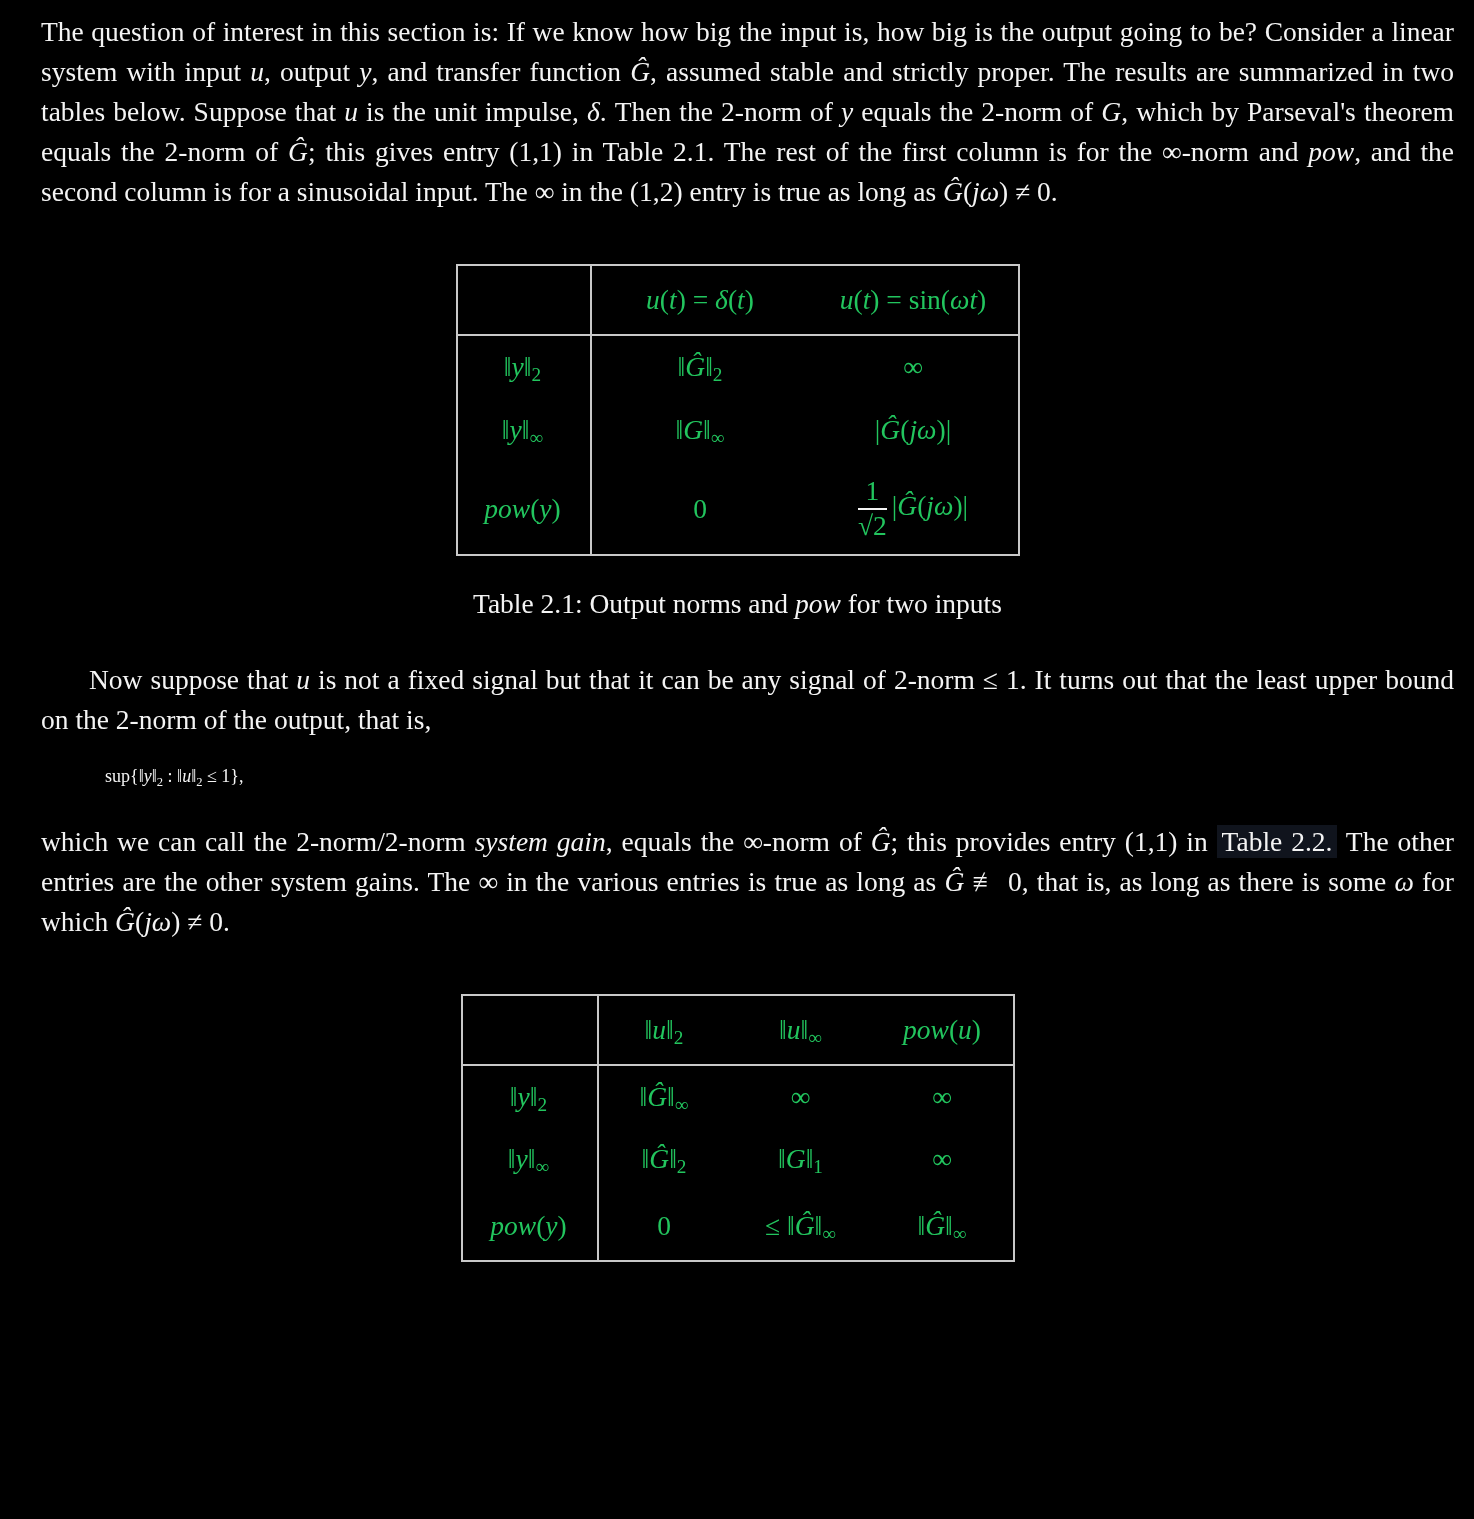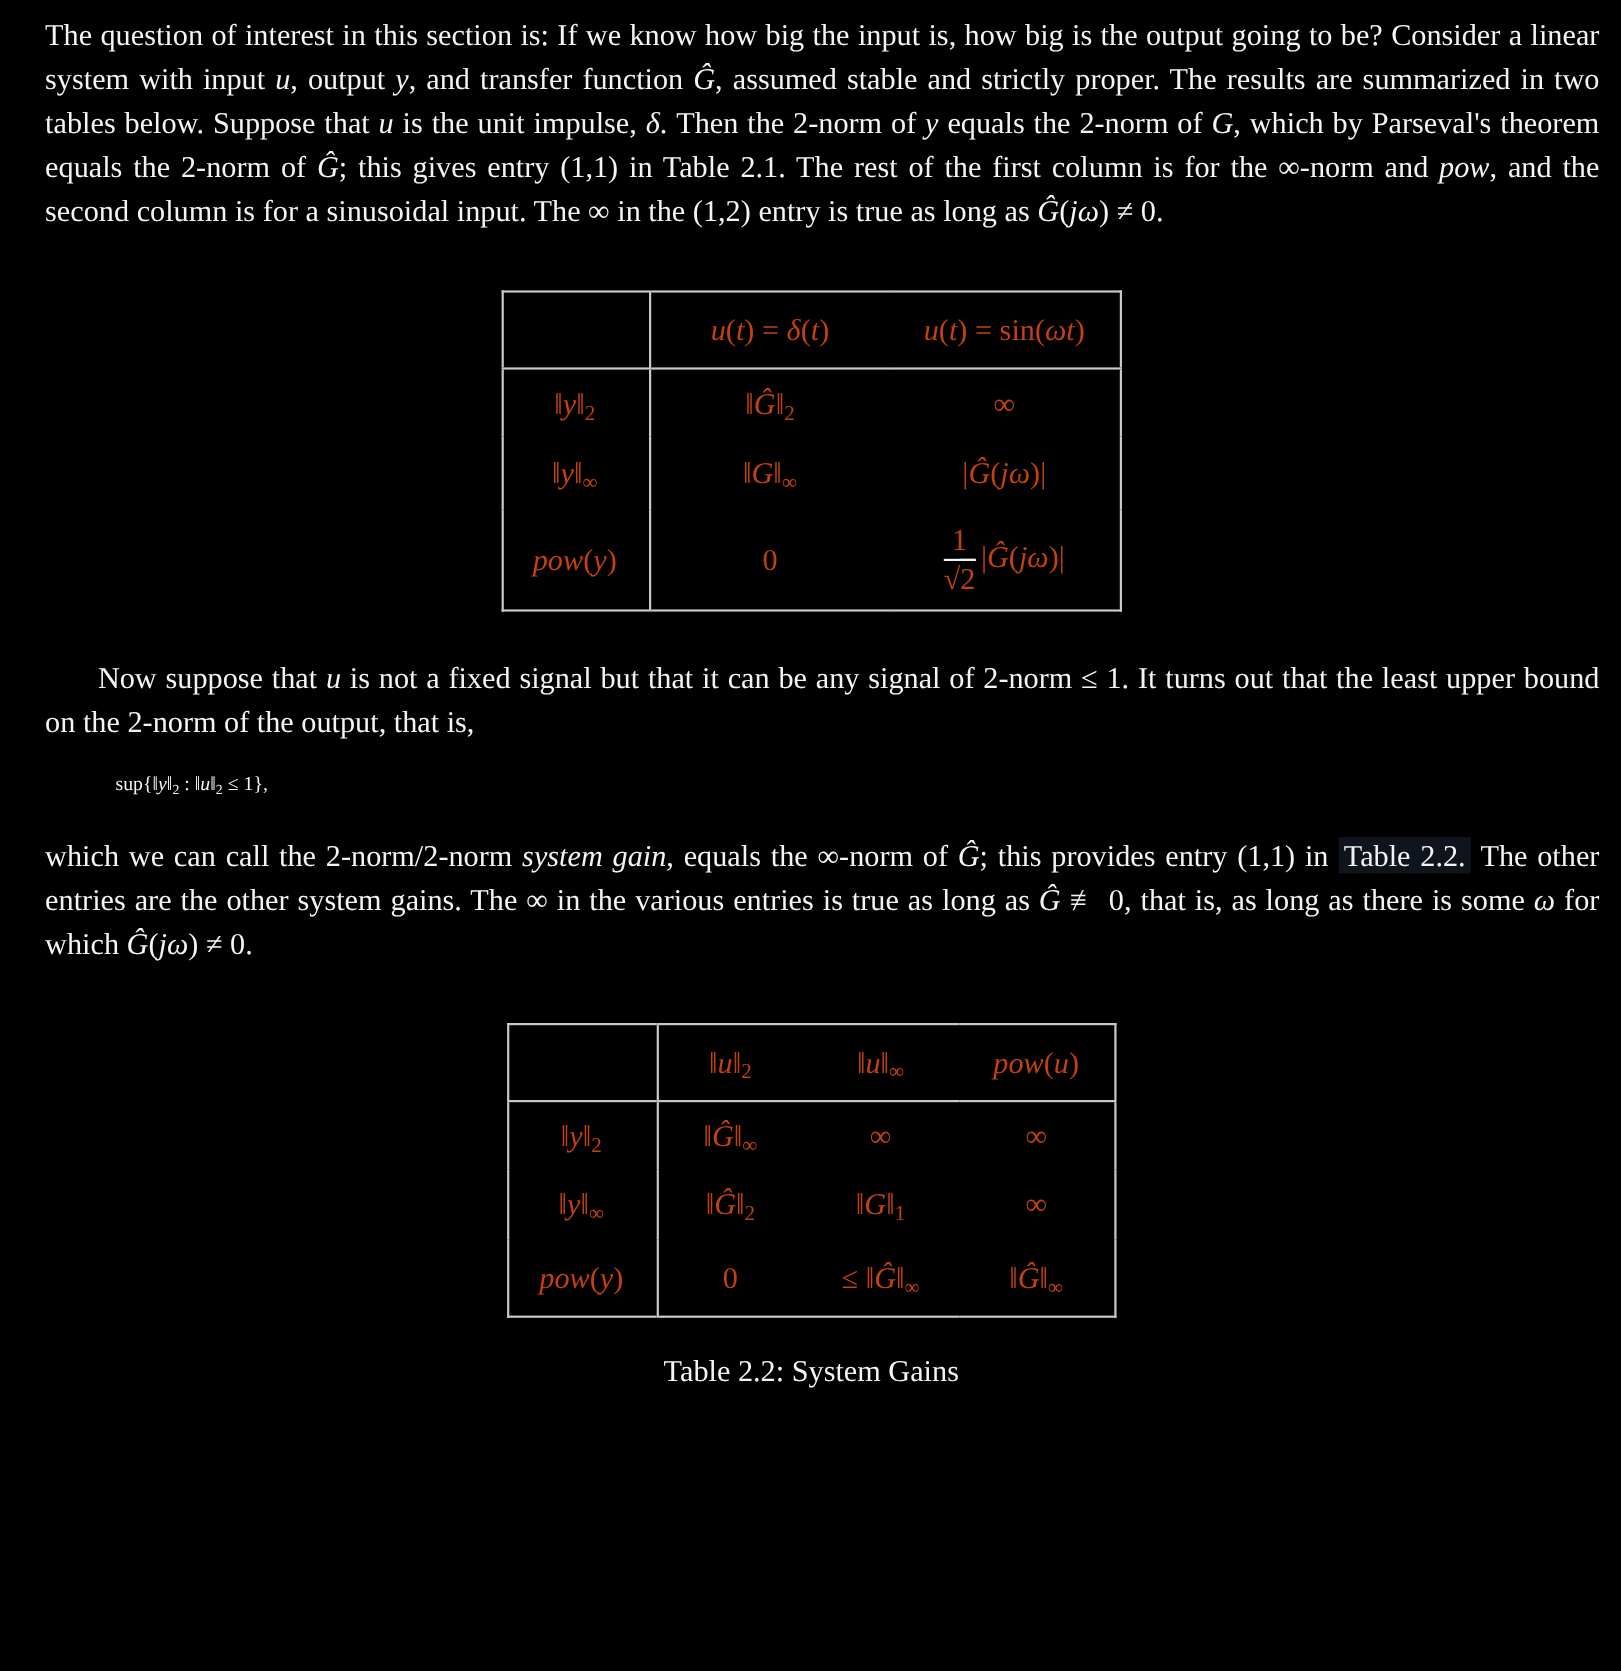--- a/index.html
+++ b/index.html
@@ -11,21 +11,21 @@
     color:#f4f4f4;
     padding:12px 20px 0 21px;
   }
   .section-heading{font-size:44px;font-weight:bold;margin-bottom:34px;}
   .sec-num{margin-right:42px;}
   .para{font-size:27.5px;line-height:40px;text-align:justify;margin-left:20px;}
   .para-indent{text-indent:48px;margin-top:40px;}
   .para-cont{margin-top:26px;}
   .equation{font-size:18px;line-height:40px;margin:16px 0 0 84px;}
   .table-figure{width:fit-content;margin:52px auto 0;text-align:center;}
-  table.norms{border-collapse:collapse;font-size:27.5px;color:#c2410c;border:2px solid #c9c9c9;}
+  table.norms{border-collapse:collapse;font-size:27.5px;color:#22c55e;border:2px solid #c9c9c9;}
   table.norms thead tr{border-bottom:2px solid #c9c9c9;}
   table.norms th,table.norms td{font-weight:normal;padding:0 12px;text-align:center;vertical-align:middle;}
   table.norms .stub{border-right:2px solid #c9c9c9;text-align:center;padding-left:20px;padding-right:22px;}
   table.norms thead th{height:70px;}
   #t21 tbody tr:nth-child(1){height:62px;}
   #t21 tbody tr:nth-child(2){height:66px;}
   #t21 tbody tr:nth-child(3){height:92px;}
   #t22 tbody tr:nth-child(1){height:62px;}
   #t22 tbody tr:nth-child(2){height:64px;}
   #t22 tbody tr:nth-child(3){height:70px;}
@@ -70,20 +70,21 @@
           <td>‖<i>G</i>‖<sub>∞</sub></td>
           <td>|<i>Ĝ</i>(<i>jω</i>)|</td>
         </tr>
         <tr>
           <td class="stub"><i>pow</i>(<i>y</i>)</td>
           <td>0</td>
           <td><span class="frac"><span class="fnum">1</span><span class="fden"><span class="sqrt">√<span class="radicand">2</span></span></span></span>|<i>Ĝ</i>(<i>jω</i>)|</td>
         </tr>
       </tbody>
     </table>
+    <figcaption class="caption">Table 2.1: Output norms and <i>pow</i> for two inputs</figcaption>
   </figure>
 
   <p class="para para-indent">Now suppose that <i>u</i> is not a fixed signal but that it can be any signal of 2-norm ≤ 1. It turns out that the least upper bound on the 2-norm of the output, that is,</p>
 
   <div class="equation">sup{‖<i>y</i>‖<sub>2</sub> : ‖<i>u</i>‖<sub>2</sub> ≤ 1},</div>
 
   <p class="para para-cont">which we can call the 2-norm/2-norm <i>system gain</i>, equals the ∞-norm of <i>Ĝ</i>; this provides entry (1,1) in <span class="hl">Table 2.2.</span> The other entries are the other system gains. The ∞ in the various entries is true as long as <i>Ĝ</i> ≢ 0, that is, as long as there is some <i>ω</i> for which <i>Ĝ</i>(<i>jω</i>) ≠ 0.</p>
 
   <figure class="table-figure">
     <table class="norms" id="t22">
@@ -115,16 +116,15 @@
           <td>∞</td>
         </tr>
         <tr>
           <td class="stub"><i>pow</i>(<i>y</i>)</td>
           <td>0</td>
           <td>≤ ‖<i>Ĝ</i>‖<sub>∞</sub></td>
           <td>‖<i>Ĝ</i>‖<sub>∞</sub></td>
         </tr>
       </tbody>
     </table>
-    <figcaption class="caption">Table 2.2: System Gains</figcaption>
   </figure>
 
 </main>
 
 </body></html>

